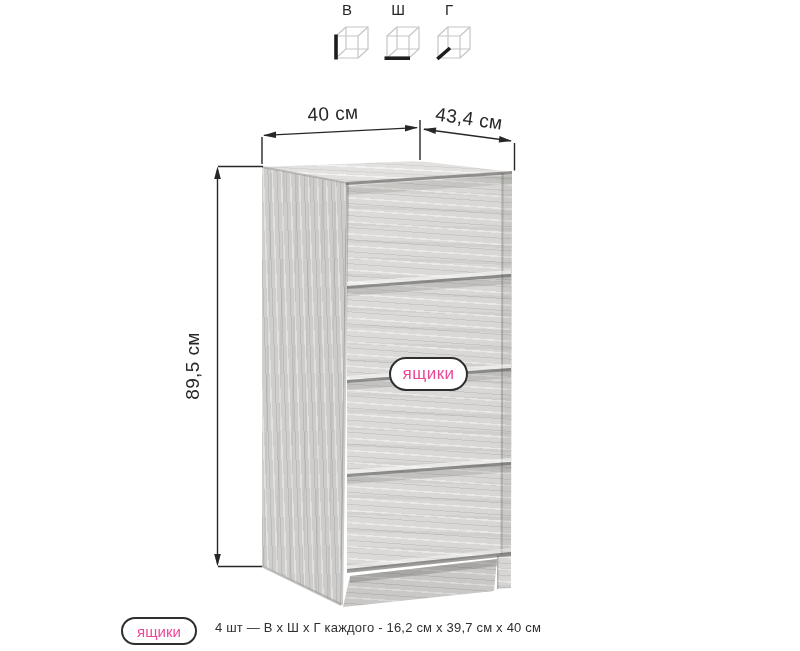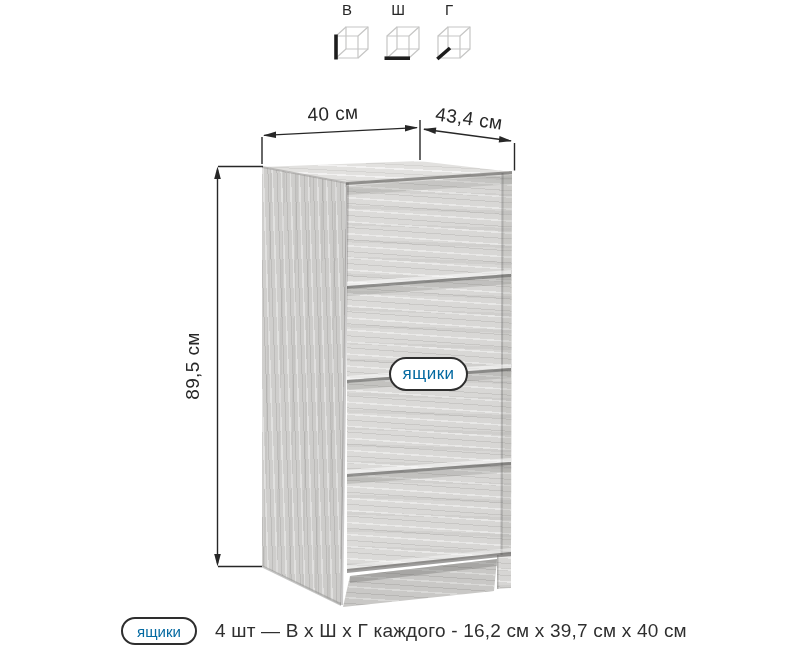--- a/index.html
+++ b/index.html
@@ -88,26 +88,26 @@
 
   
   .lbl{position:absolute;color:#272727;text-align:center;pointer-events:none;}
   .cube-lbl{width:30px;font-size:15px;top:1px;}
   .dim-lbl{font-size:19px;letter-spacing:.4px;height:22px;line-height:22px;}
   #lbl-width {left:288px;top:103px;width:90px;transform:rotate(-3deg);}
   #lbl-depth {left:419px;top:108px;width:100px;transform:rotate(8deg);}
   #lbl-height{left:148px;top:355px;width:90px;transform:rotate(-90deg);}
 
   .tag{position:absolute;display:flex;align-items:center;justify-content:center;
-       background:#ffffff;border:2px solid #2e2e2e;color:#0369a1;}
+       background:#ffffff;border:2px solid #2e2e2e;color:#ec4899;}
   #cab-tag{left:389px;top:357px;width:79px;height:34px;border-radius:18px;
            font-size:17px;letter-spacing:.5px;box-sizing:border-box;}
   #foot-tag{left:121px;top:617px;width:76px;height:28px;border-radius:15px;
             font-size:15px;box-sizing:border-box;}
-  #foot-text{position:absolute;left:215px;top:620px;font-size:19px;color:#2f2f2f;
+  #foot-text{position:absolute;left:215px;top:620px;font-size:13px;color:#2f2f2f;
              letter-spacing:.2px;white-space:nowrap;}
 </style>
 </head>
 <body>
 
 <div class="stage">
 
   <div class="layer grain-side f-side"></div>
   <div class="layer grain-top f-top"></div>
   <div class="layer grain-front f-front"></div>

